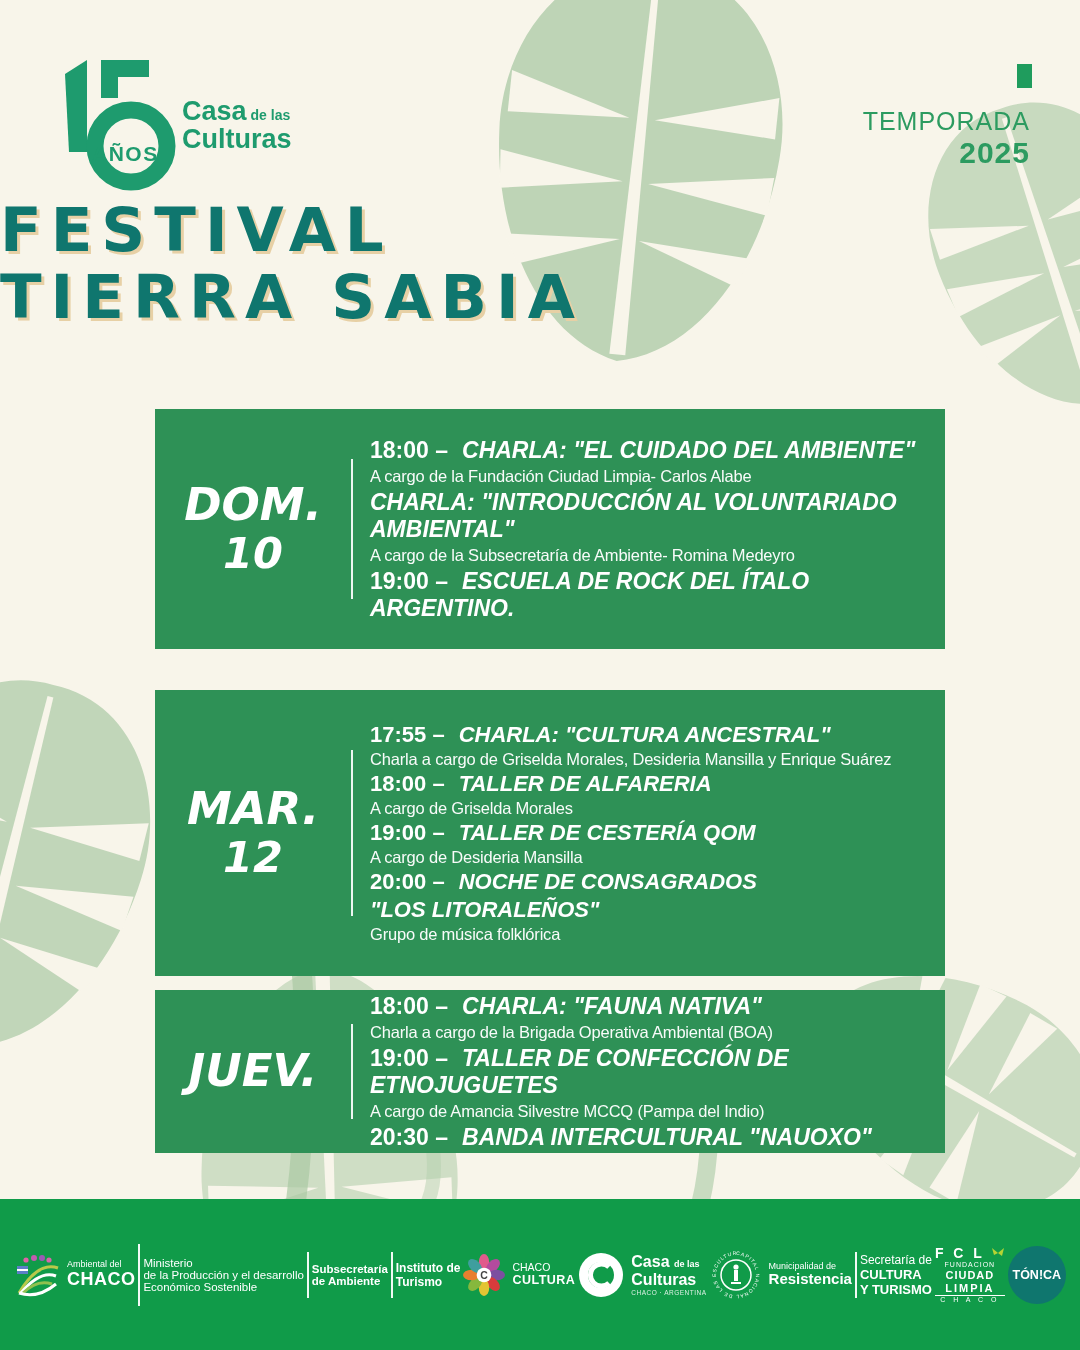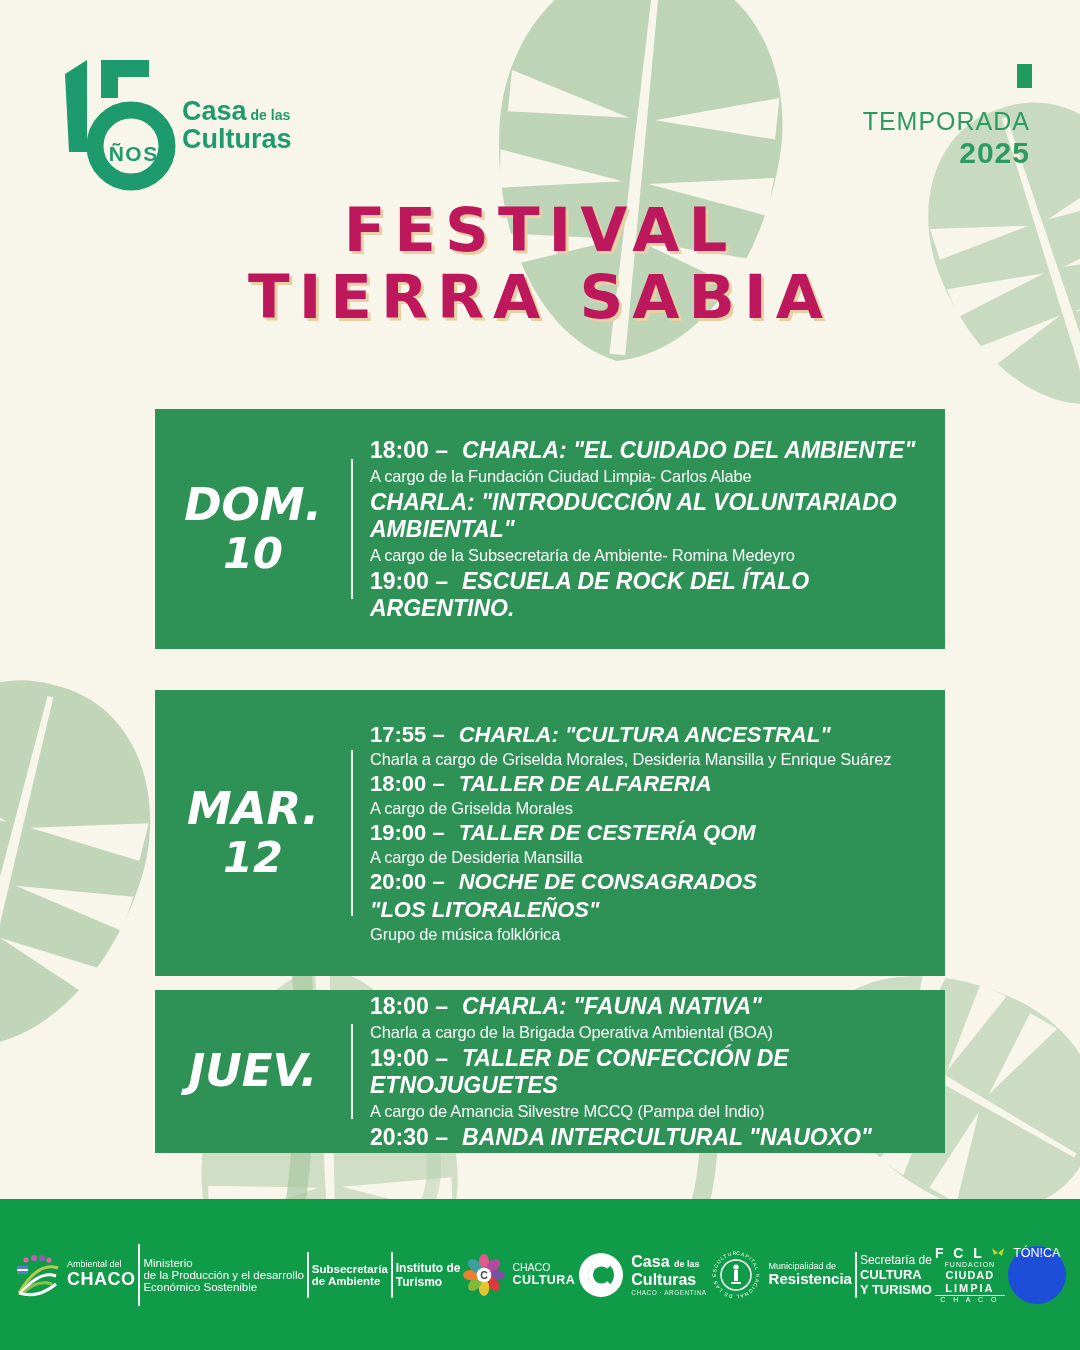--- a/index.html
+++ b/index.html
@@ -11,22 +11,22 @@
   .logo svg{position:absolute;left:0;top:0;}
   .anos{position:absolute;left:37px;top:92px;font-size:21px;font-weight:bold;letter-spacing:1.5px;}
   .brand{position:absolute;left:127px;top:48px;line-height:1.02;}
   .brand .b1{font-size:27px;font-weight:bold;}
   .brand .b1s{font-size:14px;font-weight:bold;margin-left:4px;}
   .brand .b2{font-size:27px;font-weight:bold;}
   .temporada{position:absolute;right:50px;top:108px;text-align:right;color:#2c9b60;z-index:2;line-height:1.1;}
   .temporada .t1{font-size:25px;letter-spacing:1px;font-weight:normal;}
   .temporada .t2{font-size:30px;font-weight:bold;letter-spacing:1px;}
   .sq{position:absolute;right:48px;top:64px;width:15px;height:24px;background:#1f9c5d;z-index:2;}
-  .title{position:absolute;left:0;top:196px;width:100%;text-align:center;z-index:2;
-         font-family:"DejaVu Sans",sans-serif;font-weight:bold;color:#be185d;
+  .title{position:absolute;left:0;top:196px;width:100%;z-index:2;
+         font-family:"DejaVu Sans",sans-serif;font-weight:bold;color:#0f766e;
          font-size:61px;letter-spacing:9px;line-height:1.1;
          text-shadow:3px 3px 0 #e7d0a5;}
   
   .block{position:absolute;left:155px;width:790px;background:#2e9156;display:flex;align-items:center;
          color:#fff;z-index:2;box-sizing:border-box;}
   #b1{top:409px;height:240px;} #b2{top:690px;height:286px;} #b3{top:990px;height:163px;}
   .day{width:196px;flex:0 0 196px;text-align:center;font-style:italic;font-weight:bold;line-height:1.08;
        font-family:"DejaVu Sans",sans-serif;}
   .day-name{font-size:45px;} .day-num{font-size:43px;}
   .vline{width:2px;flex:0 0 2px;background:rgba(255,255,255,.92);height:58%;}
@@ -52,22 +52,22 @@
   .casa-b{font-size:16px;font-weight:bold;} .casa-s{font-size:9px;font-weight:bold;}
   .casa-sub{font-size:6.5px;opacity:.85;letter-spacing:.5px;}
   .res-small{font-size:9px;} .res-big{font-size:15px;font-weight:bold;}
   .sec1{font-size:12px;} .sec2{font-size:13px;font-weight:bold;} .sec3{font-size:13px;font-weight:bold;}
   .fcl{text-align:center;line-height:1.15;}
   .fcl-top{font-size:14px;font-weight:bold;letter-spacing:3px;}
   .fcl-1{font-size:7px;letter-spacing:1px;}
   .fcl-2{font-size:11px;font-weight:bold;letter-spacing:1px;}
   .fcl-3{font-size:11px;font-weight:bold;letter-spacing:2px;border-bottom:1px solid #fff;padding-bottom:1px;}
   .fcl-4{font-size:7px;letter-spacing:3px;}
-  .tonica{width:58px;height:58px;border-radius:50%;background:#1d4ed8;display:flex;
-          justify-content:center;font-size:12.5px;font-weight:normal;color:#fff;flex:0 0 58px;}
+  .tonica{width:58px;height:58px;border-radius:50%;background:#0f766e;display:flex;align-items:center;
+          justify-content:center;font-size:12.5px;font-weight:bold;color:#fff;flex:0 0 58px;}
 </style>
 </head>
 <body>
 
 <div class="poster">
 
   <svg class="leaves" width="1080" height="1350" viewBox="0 0 1080 1350">
     <defs>
       <g id="leaf">
         <path d="M100,6 C42,4 8,62 12,118 C16,184 50,244 100,254 C150,244 184,184 188,118 C192,62 158,4 100,6 Z" fill="#b4cfae"></path>

